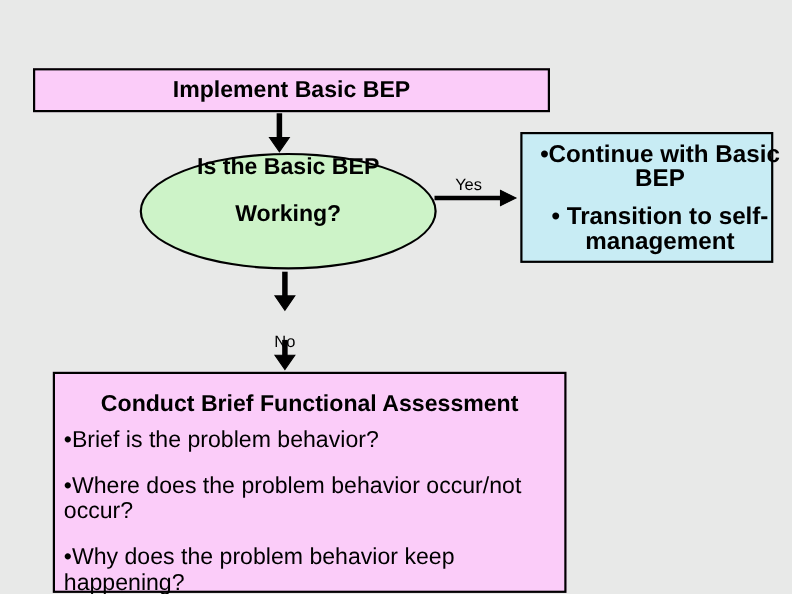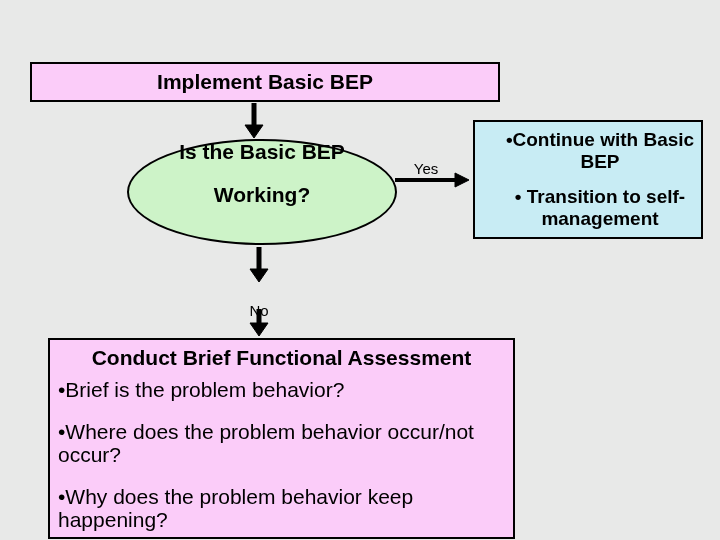--- a/index.html
+++ b/index.html
@@ -34,27 +34,27 @@
     display: flex; flex-direction: column; align-items: center; justify-content: flex-start;
     gap: 22px;
     font-weight: bold; font-size: 21px; line-height: 21px;
     text-align: center;
   }
   .outcome-box {
     left: 473px; top: 88px; width: 230px; height: 119px;
     background: var(--blue, #c8ecf4);
     display: flex; flex-direction: column; align-items: center; justify-content: center;
     gap: 13px;
-    font-weight: bold; font-size: 19px; line-height: 22px;
+    font-weight: bold; font-size: 22px; line-height: 22px;
     text-align: center; white-space: nowrap; padding-left: 24px;
   }
   .assessment-box {
     left: 48px; top: 306px; width: 467px; height: 201px;
     background: var(--pink, #fbccf9);
-    padding: 6px 8px;
+    padding: 16px 8px;
     font-size: 21px; line-height: 23px;
   }
   .assessment-title {
     font-weight: bold; text-align: center; margin-bottom: 9px;
   }
   .assessment-bullet { margin-bottom: 19px; }
   .assessment-bullet:last-child { margin-bottom: 0; }
   .branch-label {
     position: absolute;
     font-weight: normal; font-size: 15px;

